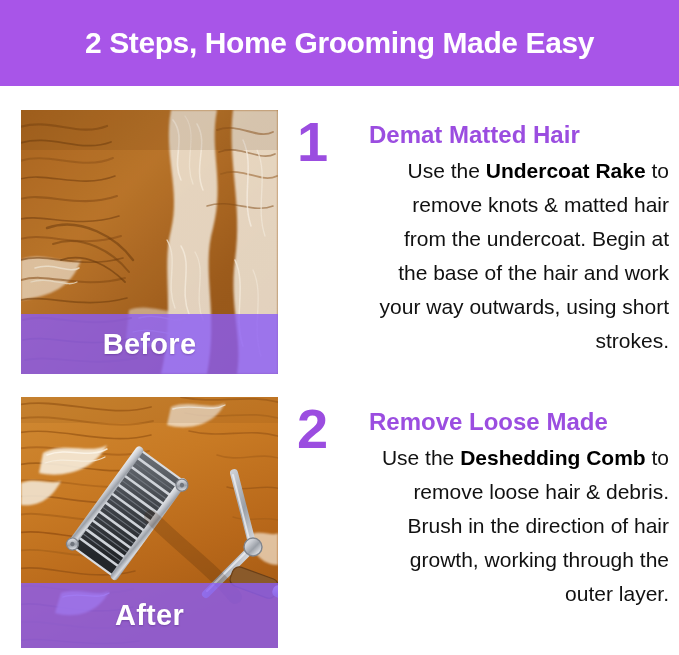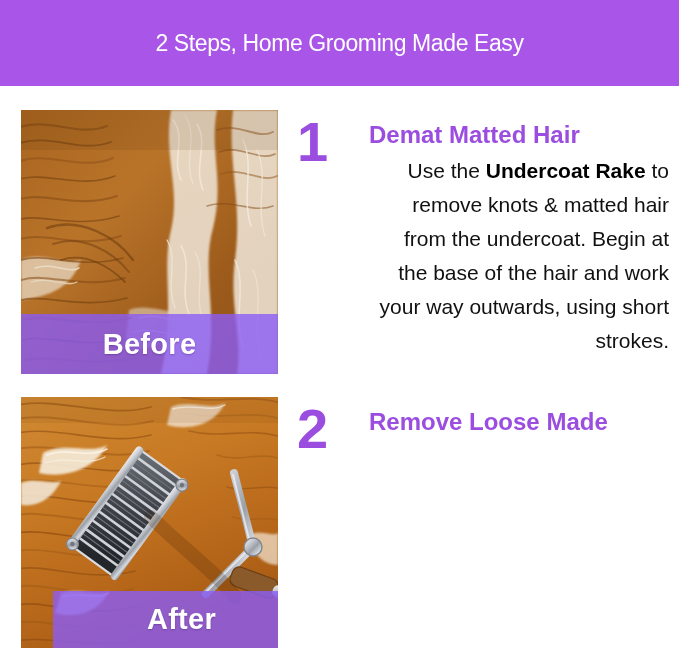--- a/index.html
+++ b/index.html
@@ -12,22 +12,22 @@
   }
 
   
   .header-bar{
     position:absolute;left:0;top:0;width:679px;height:86px;
     background:#a855e8;
     display:flex;align-items:center;justify-content:center;
   }
   .header-title{
     color:#ffffff;
-    font-size:23px;
-    font-weight:normal;
+    font-size:30px;
+    font-weight:bold;
     letter-spacing:-0.4px;
     text-align:center;
     white-space:nowrap;
   }
 
   
   .step-row{position:absolute;left:0;width:679px;}
   #row-1{top:110px;height:264px;}
   #row-2{top:397px;height:251px;}
 
@@ -39,21 +39,21 @@
     background:#b07030;
   }
   .photo svg{display:block;width:100%;height:100%;}
 
   .photo-label{
     position:absolute;left:0;bottom:0;width:100%;
     display:flex;align-items:center;justify-content:center;
     background:rgba(139,92,246,0.80);
   }
   #row-1 .photo-label{height:60px;}
-  #row-2 .photo-label{height:57px;margin-left:32px;}
+  #row-2 .photo-label{height:65px;}
   .photo-label-text{
     color:#ffffff;font-size:29px;font-weight:bold;
     letter-spacing:0.3px;
     text-shadow:0 1px 2px rgba(60,20,110,0.35);
     text-align:center;
   }
 
   
   .step-number{
     position:absolute;left:297px;top:4px;
@@ -310,14 +310,17 @@
 
     <div class="photo-label">
       <span class="photo-label-text">After</span>
     </div>
   </div>
 
   <div class="step-number">2</div>
 
   <div class="step-text">
     <h2 class="step-heading">Remove Loose Made</h2>
+    <p class="step-body">
+      <span>Use the </span><b>Deshedding Comb</b><span> to remove loose hair &amp; debris. Brush in the direction of hair growth, working through the outer layer.</span>
+    </p>
   </div>
 </div>
 
 </body></html>

